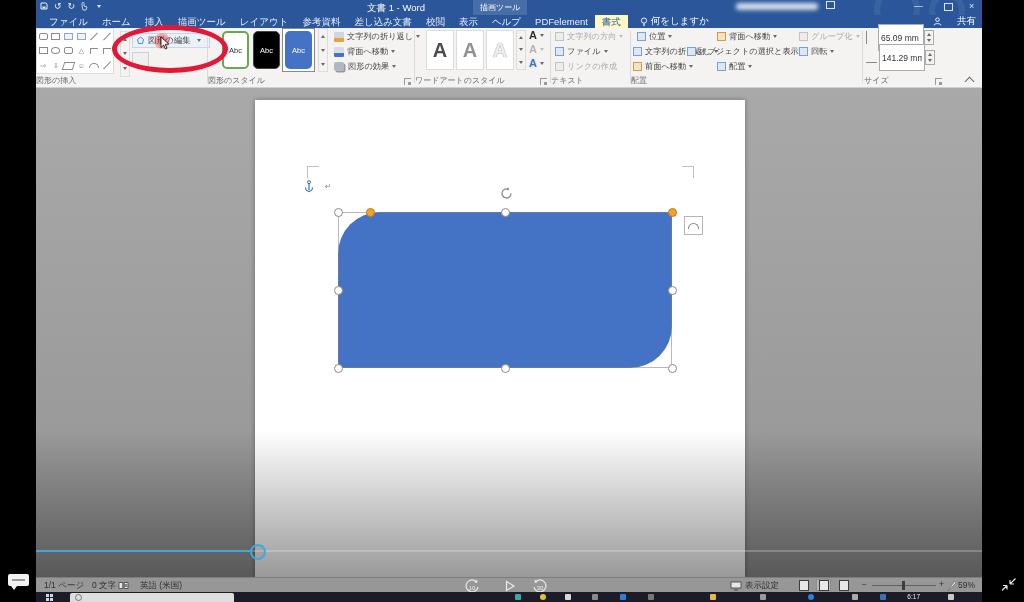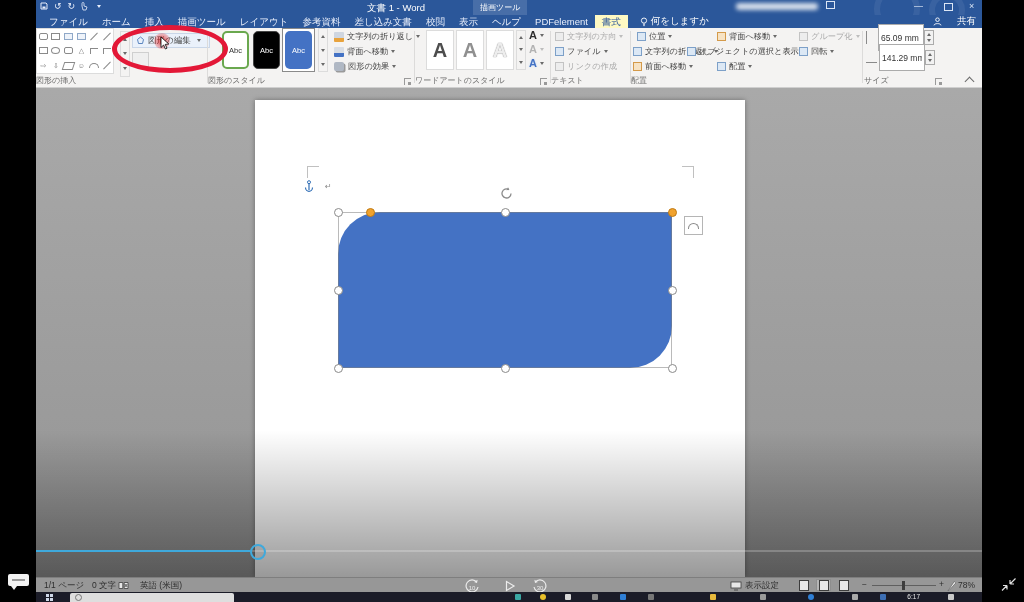--- a/index.html
+++ b/index.html
@@ -461,21 +461,21 @@
       <div class="vic" style="left:800px">
           <div class="pg"></div>
         </div>
       <span class="sit" style="left:826px;top:1px">−</span>
       <div class="ztrack" style="left:836px"></div>
       <div class="zthumb" style="left:866px"></div>
       <span class="sit" style="left:903px;top:1px">+</span>
       <svg class="ab" style="left:911px;top:2px" width="10" height="11" viewBox="0 0 10 11">
         <path d="M2 9.5 L1 10.5 L2.2 10.2 L8.8 3 L7.2 1.5 Z" fill="#f0f0f0" stroke="#555" stroke-width=".6"></path>
       </svg>
-      <span class="sit" style="left:922px">78%</span>
+      <span class="sit" style="left:922px">59%</span>
     </div>
 
     <div class="ab" style="left:0;top:592px;width:946px;height:10px;background:#1b1c28">
       <svg class="ab" style="left:10px;top:2px" width="7" height="7" viewBox="0 0 7 7">
         <rect x="0" y="0" width="3" height="3" fill="#cfd8e8"></rect>
           <rect x="4" y="0" width="3" height="3" fill="#cfd8e8"></rect>
         <rect x="0" y="4" width="3" height="3" fill="#cfd8e8"></rect>
           <rect x="4" y="4" width="3" height="3" fill="#cfd8e8"></rect>
       </svg>
       <div class="searchpill">

